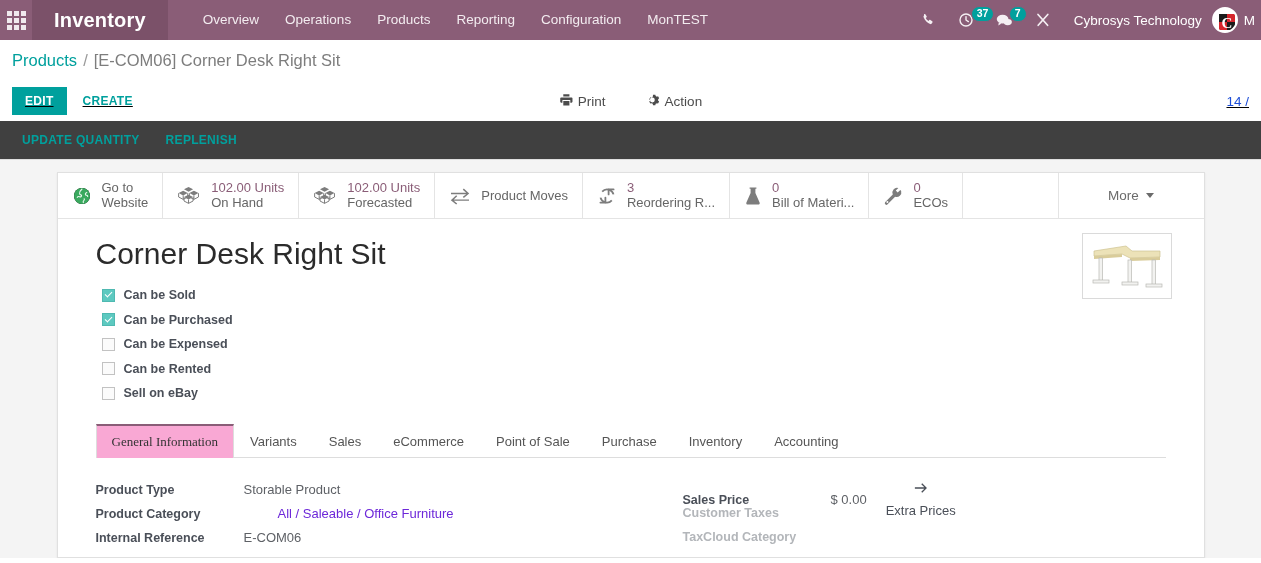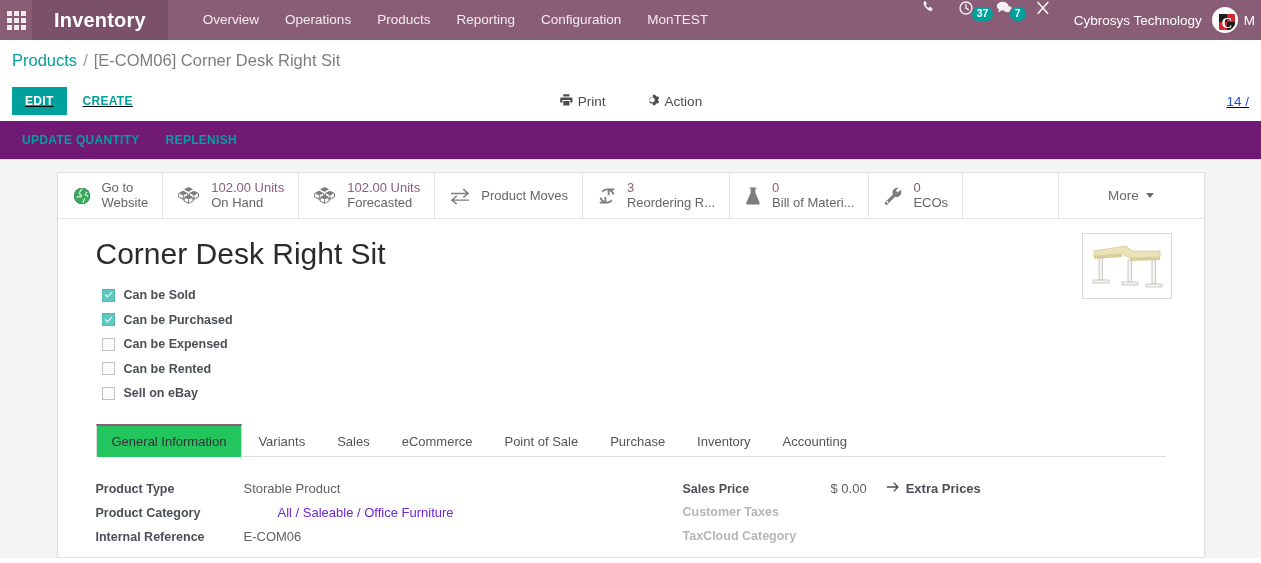--- a/index.html
+++ b/index.html
@@ -51,21 +51,21 @@
   }
   .nav-right {
     margin-left: auto;
     display: flex;
     align-items: center;
     padding-right: 4px;
   }
   .nav-ico {
     position: relative;
     padding: 0 11px;
-    display: flex; align-items: flex-start;
+    display: flex; align-items: center;
     height: 40px;
     cursor: pointer;
     color: #f5eff3;
   }
   .nav-ico svg { display: block; }
   .badge {
     position: absolute;
     top: 6px; left: 24px;
     background: #00a09d;
     color: #fff;
@@ -159,21 +159,21 @@
     overflow: hidden;
   }
 
   
   .sub-toolbar {
     height: 39px;
     display: flex;
     align-items: center;
     padding: 0 14px;
     border-bottom: 1px solid #dfdfdf;
-    background: #701a75;
+    background: #404040;
   }
   .sub-btn {
     color: #00a09d;
     font-size: 12px;
     font-weight: bold;
     letter-spacing: .3px;
     padding: 5px 8px;
     margin-right: 10px;
     cursor: pointer;
     background: none; border: none;
@@ -306,25 +306,26 @@
     font-size: 13px;
     color: #555;
     border: 1px solid transparent;
     border-bottom: none;
     cursor: pointer;
     margin-bottom: -1px;
     background: transparent;
     white-space: nowrap;
   }
   .tab.active {
-    background: #22c55e;
+    background: #f9a8d4;
     border-color: #dddddd;
     border-top: 2px solid #8a5d77;
     color: #333;
     padding-top: 8px;
+    font-family: Liberation Serif, serif;
   }
   .tab-body {
     display: flex;
     padding: 24px 0 0 0;
   }
   .col { width: 50%; }
   .col.right { padding-left: 52px; }
   .frow {
     display: flex;
     align-items: baseline;
@@ -339,22 +340,23 @@
   }
   .flabel.muted { color: #b3b6ba; }
   .fval { font-size: 13px; color: #5e6166; }
   .fval.link { color: #6d28d9; cursor: pointer; margin-left: 34px; }
   .fval.mono { color: #5e6166; }
   .price-row { display: flex; align-items: center; gap: 19px; }
   .extra-link {
     display: flex; align-items: center; gap: 6px;
     color: #4a4f58;
     font-size: 13px;
-    font-weight: 700;
-    cursor: pointer;
+    font-weight: 400;
+    cursor: pointer;
+    flex-direction: column;
   }
 </style>
 </head>
 <body>
 
 <div class="navbar">
   <div class="apps-btn">
     <span class="apps-grid">
       <i></i>
         <i></i>

